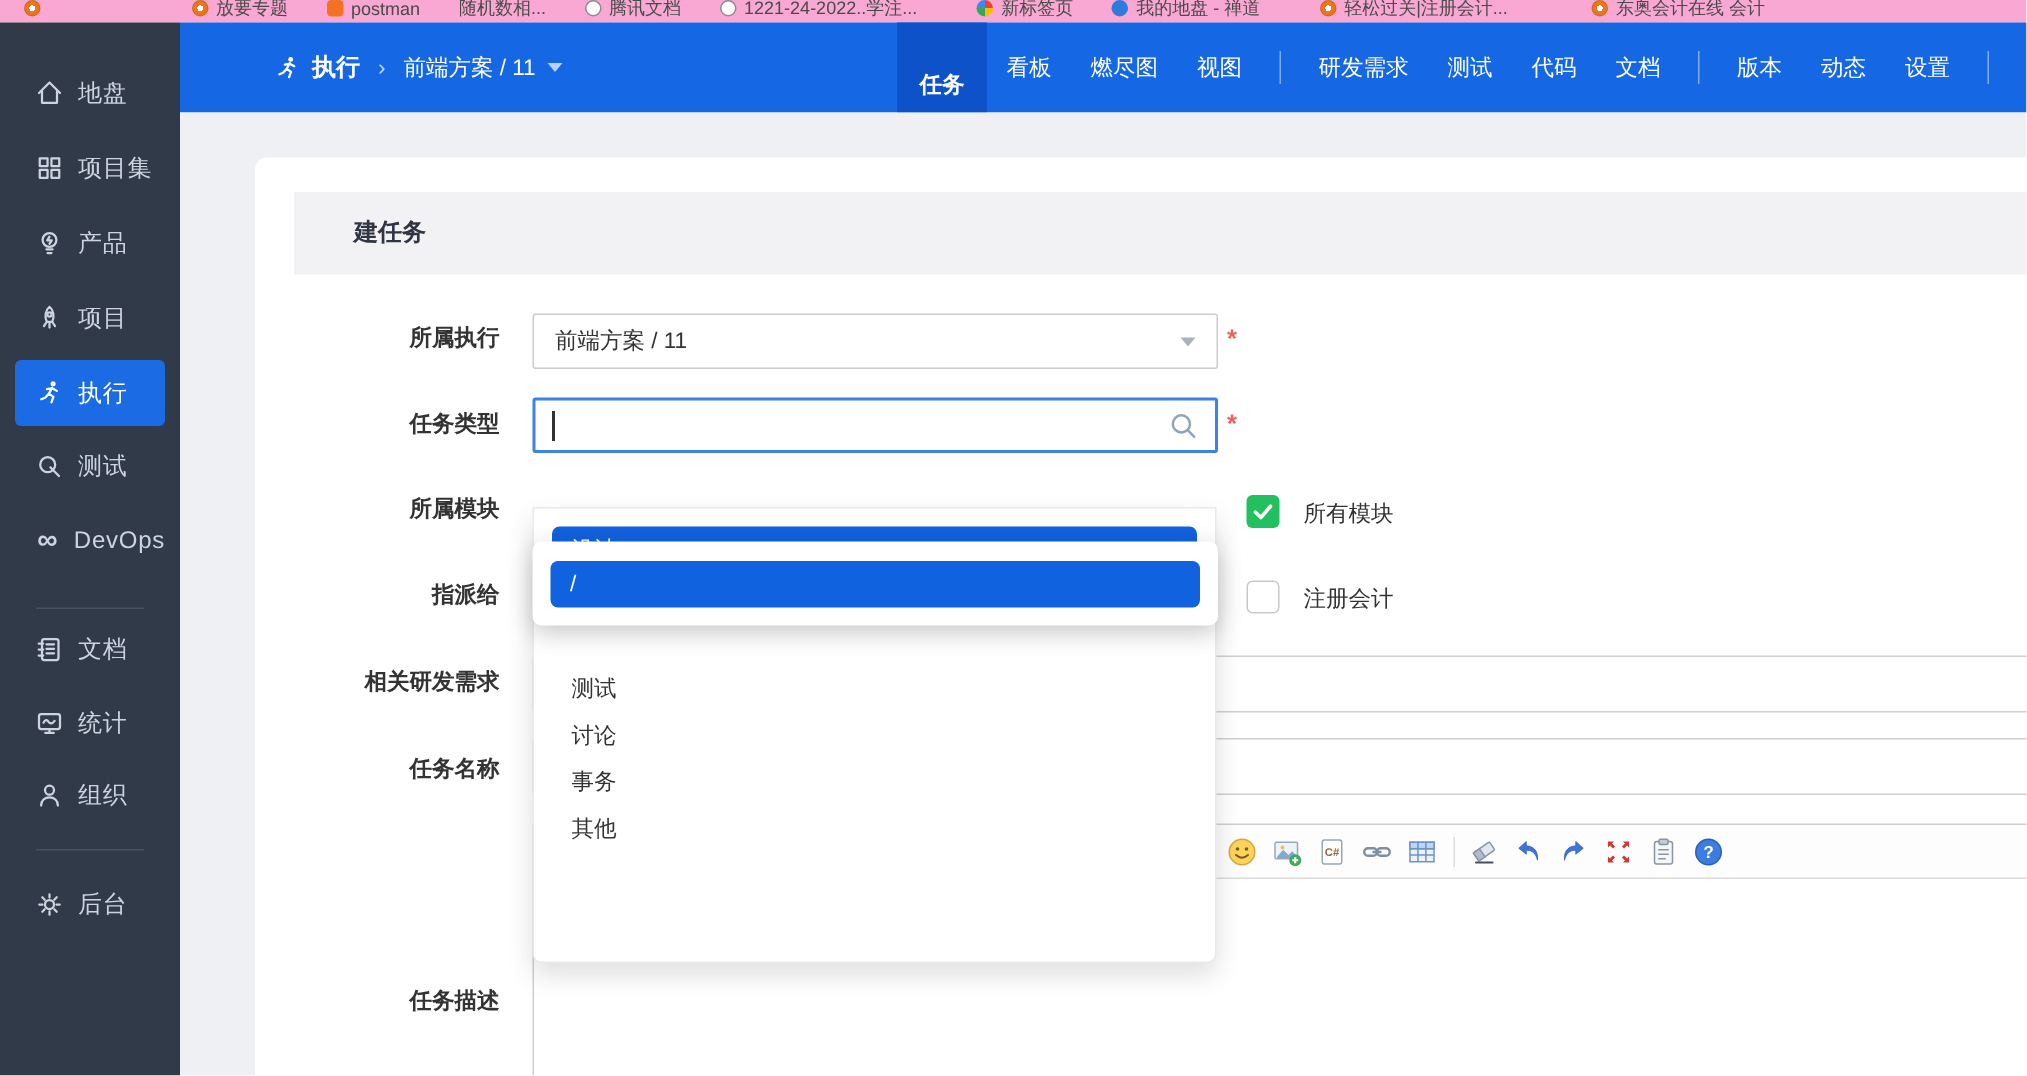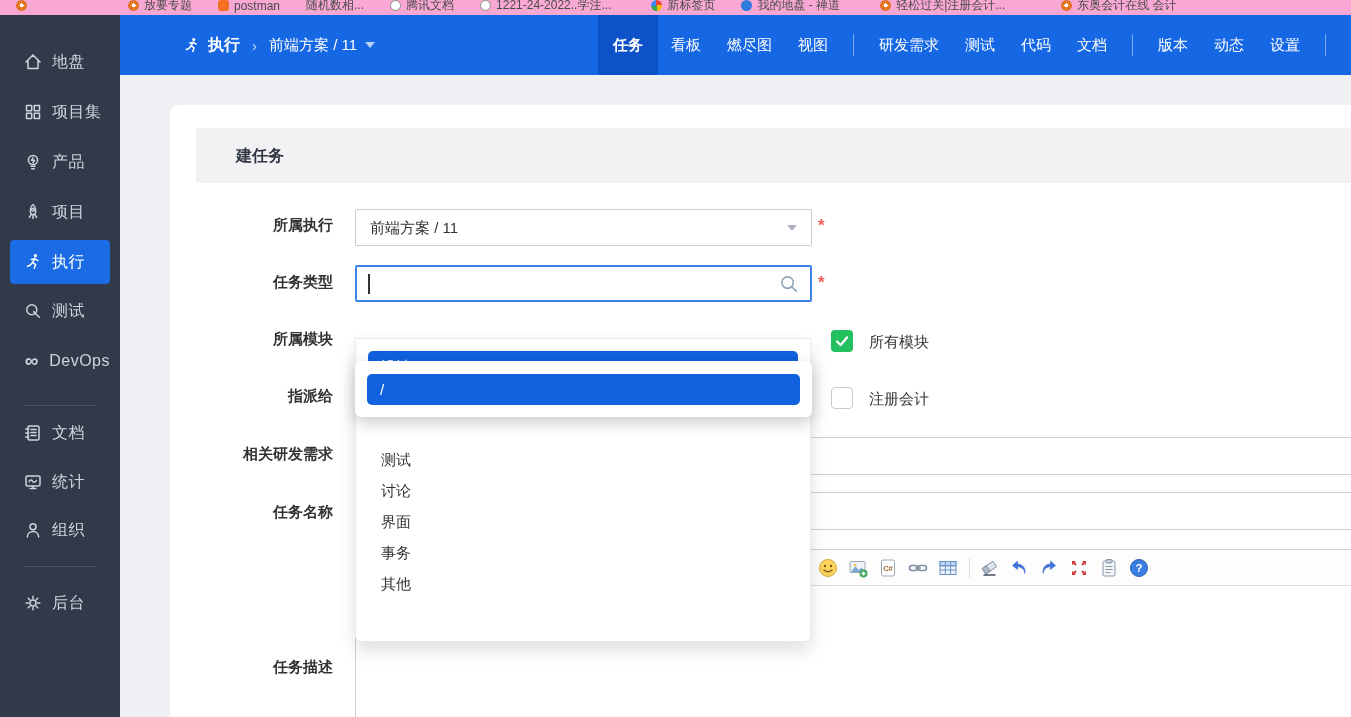--- a/index.html
+++ b/index.html
@@ -32,21 +32,21 @@
   
   .navbar { position:absolute; left:120px; top:15px; width:1231px; height:60px; background:#1667e4; color:#fff; }
   .crumbs { position:absolute; left:62px; top:0; height:60px; display:flex; align-items:center; }
   .crumb-sec { font-size:16px; font-weight:bold; margin-left:7px; }
   .crumb-chev { margin:0 12px; color:rgba(255,255,255,.75); font-size:15px; }
   .crumb-proj { font-size:15px; }
   .caret-w { width:0; height:0; border-left:5px solid transparent; border-right:5px solid transparent;
              border-top:6px solid rgba(255,255,255,.7); margin-left:8px; }
   .tabs { position:absolute; left:478px; top:0; height:60px; display:flex; align-items:center; }
   .tab { font-size:15px; color:#fff; margin:0 13px; cursor:pointer; white-space:nowrap; }
-  .tab.active { background:#0d52c8; margin:0; padding:0 15px; height:60px; line-height:60px; font-weight:bold; }
+  .tab.active { background:#0d52c8; margin:0; padding:12px 15px; height:60px; line-height:60px; font-weight:bold; }
   .tab-div { width:1px; height:22px; background:rgba(255,255,255,.45); margin:0 12px; }
   .run-ic-nav { width:19px; height:19px; stroke:#fff; stroke-width:1.6; fill:none; stroke-linecap:round; stroke-linejoin:round; }
 
   
   .content { position:absolute; left:120px; top:75px; width:1231px; height:642px; background:#eef0f3; }
   .card { position:absolute; left:170px; top:105px; width:1181px; height:612px; background:#fff; border-radius:8px 0 0 0; }
   .title-strip { position:absolute; left:196px; top:128px; width:1155px; height:55px; background:#f2f2f4; }
   .form-title { position:absolute; left:40px; top:0; line-height:55px; font-size:16px; font-weight:bold; color:#2f3543; }
 
   .f-label { position:absolute; left:150px; width:183px; text-align:right; font-size:15px; font-weight:bold; color:#333; }
@@ -354,21 +354,20 @@
     </div>
     <div class="ehint">可以往编辑器里直接贴图。</div>
   </div>
 
   <div class="dd-panel">
     <div class="dd-item selected">设计</div>
     <div class="dd-item">开发</div>
     <div class="dd-gap"></div>
     <div class="dd-item">测试</div>
     <div class="dd-item">讨论</div>
-    <div class="dd-item">界面</div>
     <div class="dd-item">事务</div>
     <div class="dd-item">其他</div>
   </div>
 
   <div class="dd-overlay">
     <div class="dd-item selected">/</div>
   </div>
 
 </div>
 

